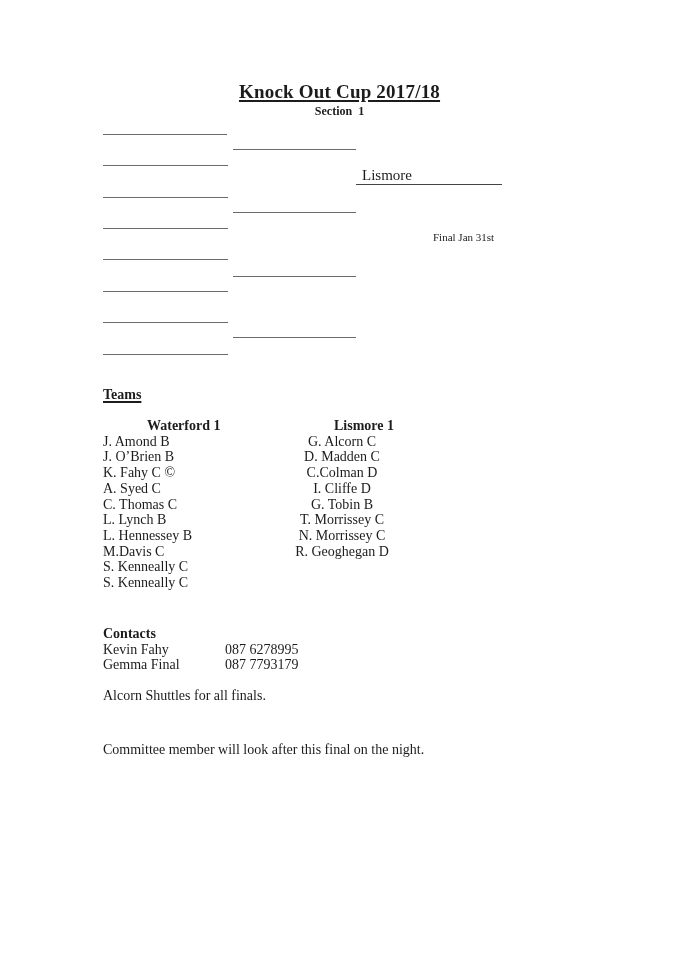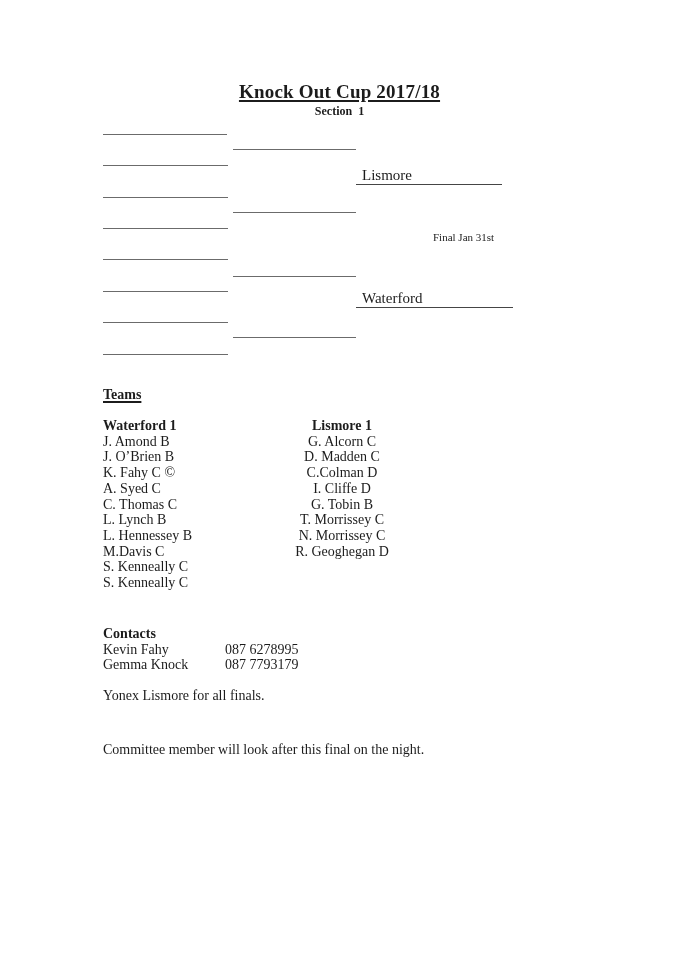--- a/index.html
+++ b/index.html
@@ -49,21 +49,21 @@
   .teams-heading {
     position:absolute; left:103px; top:387px;
     font-size:14px; font-weight:bold;
     text-decoration:underline;
     text-decoration-thickness:1.5px;
     text-underline-offset:2px;
   }
   .team-col { position:absolute; top:418px; width:158px; font-size:14px; line-height:15.7px; }
   .team-col.col-0 { left:103px; }
   .team-col.col-1 { left:263px;text-align:center; }
-  .team-name { font-weight:bold; }
+  .team-name { font-weight:bold;margin-left:44px; }
   .team-col ul { margin:0; padding:0; list-style:none; }
 
   
   .contacts { position:absolute; left:103px; top:626px; font-size:14px; line-height:15.7px; }
   .contacts-heading { font-weight:bold; }
   .contact-name { display:inline-block; width:122px; }
   .contact-phone { display:inline-block; }
   .note { position:absolute; left:103px; font-size:14px; white-space:nowrap; }
   .note-0 { top:688px; }
   .note-1 { top:742px; }
@@ -87,23 +87,20 @@
   <div class="hline" style="left:103px; top:322px; width:125px;"></div>
   <div class="hline" style="left:103px; top:354px; width:125px;"></div>
 
   <div class="hline" style="left:233px; top:149px; width:123px;"></div>
   <div class="hline" style="left:233px; top:212px; width:123px;"></div>
   <div class="hline" style="left:233px; top:276px; width:123px;"></div>
   <div class="hline" style="left:233px; top:337px; width:123px;"></div>
 
   <div class="finalist-slot" style="left:356px; top:164px; width:146px;">
     <span class="finalist-label">Lismore</span>
-  </div>
-  <div class="finalist-slot" style="left:356px; top:287px; width:157px;">
-    <span class="finalist-label">Waterford</span>
   </div>
 
   <div class="final-note">Final Jan 31st</div>
 
   <div class="teams-heading">Teams</div>
 
   <div class="team-col col-0">
     <div class="team-name">Waterford 1</div>
     <ul>
       <li>J. Amond B</li>
@@ -132,20 +129,20 @@
       <li>R. Geoghegan D</li>
     </ul>
   </div>
 
   <div class="contacts">
     <div class="contacts-heading">Contacts</div>
     <div>
       <span class="contact-name">Kevin Fahy</span><span class="contact-phone">087 6278995</span>
     </div>
     <div>
-      <span class="contact-name">Gemma Knock</span><span class="contact-phone">087 7793179</span>
+      <span class="contact-name">Gemma Final</span><span class="contact-phone">087 7793179</span>
     </div>
   </div>
 
-  <div class="note note-0">Yonex Lismore for all finals.</div>
+  <div class="note note-0">Alcorn Shuttles for all finals.</div>
   <div class="note note-1">Committee member will look after this final on the night.</div>
 
 </div>
 
 </body></html>

